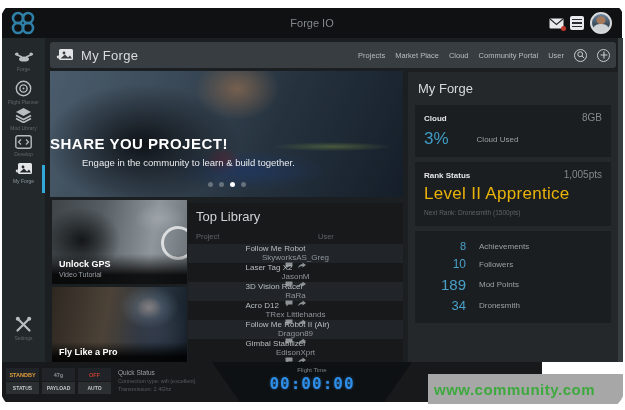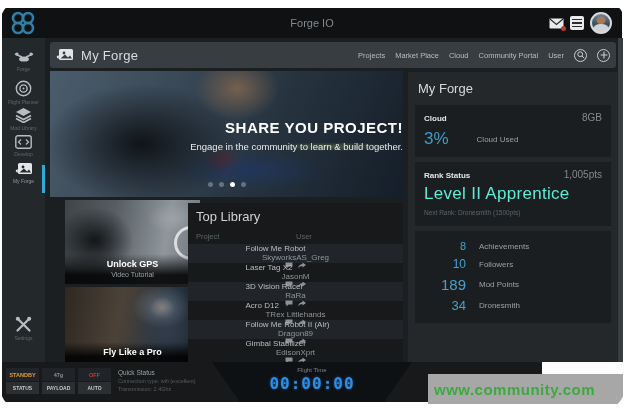--- a/index.html
+++ b/index.html
@@ -41,29 +41,29 @@
   
   .hero { position:absolute; left:5px; top:33px; width:353px; height:126px; overflow:hidden;
           background:
             radial-gradient(60px 45px at 53% 14%, rgba(158,124,96,.9), rgba(158,124,96,0) 70%),
             radial-gradient(130px 80px at 26% 58%, rgba(13,16,20,.92), rgba(13,16,20,0) 75%),
             radial-gradient(110px 28px at 56% 79%, rgba(38,66,118,.85), rgba(38,66,118,0) 72%),
             radial-gradient(26px 18px at 49% 72%, rgba(150,40,40,.7), rgba(150,40,40,0) 75%),
             radial-gradient(80px 6px at 80% 60%, rgba(135,160,80,.55), rgba(135,160,80,0) 75%),
             linear-gradient(115deg, #5e7386 0%, #4a5c6d 30%, #2e3d4b 62%, #182330 100%); }
   .hero-shade { position:absolute; inset:0; background:rgba(8,12,16,.22); }
-  .hero-text { position:absolute; left:0; right:0; top:48px; text-align:right; }
+  .hero-text { position:absolute; left:0; right:0; top:64px; text-align:left; }
   .hero-title { color:#ffffff; font-size:15px; font-weight:bold; letter-spacing:.5px; }
-  .hero-sub { color:#e9ebed; font-size:9.5px; margin-top:5px; }
+  .hero-sub { color:#e9ebed; font-size:9.5px; margin-top:5px;margin-left:32px; }
   .hero-dots { position:absolute; left:0; right:0; bottom:10px; display:flex; justify-content:center; gap:6px; }
   .dot { width:5px; height:5px; border-radius:50%; background:#9aa2a7; opacity:.55; cursor:pointer; }
   .dot.active { background:#ffffff; opacity:1; }
 
   
-  .vcard { position:absolute; left:20px; overflow:hidden; cursor:pointer;text-align:center; }
+  .vcard { position:absolute; left:7px; overflow:hidden; cursor:pointer; }
   .vcard1 { top:162px; width:135px; height:84px;
             background:
               radial-gradient(52px 44px at 22% 48%, rgba(16,18,20,.95), rgba(16,18,20,0) 75%),
               radial-gradient(34px 20px at 80% 22%, rgba(160,166,170,.8), rgba(160,166,170,0) 75%),
               linear-gradient(100deg, #3e4448 0%, #575e63 35%, #8f969c 72%, #6a7278 100%); }
   .vcard2 { top:249px; width:135px; height:76px;
             background:
               radial-gradient(42px 30px at 72% 26%, rgba(125,145,165,.55), rgba(125,145,165,0) 72%),
               radial-gradient(46px 42px at 76% 58%, rgba(52,60,76,.95), rgba(52,60,76,0) 78%),
               radial-gradient(16px 14px at 72% 28%, rgba(164,122,92,.95), rgba(164,122,92,0) 80%),
@@ -71,41 +71,41 @@
   .ring { position:absolute; right:-8px; top:26px; width:34px; height:34px; border:3px solid rgba(255,255,255,.7); border-radius:50%; }
   .vcap { position:absolute; left:0; right:0; bottom:0; padding:5px 7px 6px; background:linear-gradient(180deg, rgba(0,0,0,0), rgba(0,0,0,.88) 70%); }
   .vtitle { color:#ffffff; font-size:9px; font-weight:bold; }
   .vsub { color:#9aa1a6; font-size:7px; margin-top:2px; }
 
   
   .projects { position:absolute; left:143px; top:165px; width:215px; height:159px; background:#17191b; padding:5px 0 0; }
   .projects-title { color:#cfd3d5; font-size:13px; padding:1px 8px 5px; }
   .ptable-head { display:flex; padding:3px 8px; }
   .ptable-head span { color:#5e6569; font-size:7.5px; }
-  .col-project { width:100px; }
+  .col-project { width:122px; }
   .col-user { flex:1; }
   .prow { display:flex; align-items:center; height:19px; padding:0 8px; cursor:pointer;flex-direction:column; }
   .prow:nth-child(odd) { background:#212529; }
   .prow .pname { width:100px; color:#b9bec1; font-size:8px; }
   .prow .puser { flex:1; color:#8f959a; font-size:8px;text-align:center; }
   .prow .picons { display:flex; gap:5px; }
 
   
   .rpanel { position:absolute; left:363px; top:34px; width:210px; height:290px; background:#24282b; }
   .rpanel-title { color:#d6d9db; font-size:13px; padding:9px 10px 8px; }
   .rcard { position:absolute; left:7px; width:196px; background:#1a1e21; padding:7px 9px; }
   .rcard-row { display:flex; justify-content:space-between; align-items:baseline; }
   .rcard-label { color:#e4e6e8; font-size:8px; font-weight:bold; }
   .rcard-right { color:#84898d; font-size:10px; }
   .cloud-card { top:33px; height:52px; }
   .cloud-pct { display:flex; align-items:center; gap:10px; margin-top:6px; }
   .pct { color:#3f9cc4; font-size:17px; }
   .pct-lbl { color:#9ba0a4; font-size:8px;padding-left:18px; }
   .rank-card { top:90px; height:64px; }
-  .rank-level { color:#5eead4; font-size:17px; margin-top:4px; letter-spacing:.3px; }
+  .rank-level { color:#eab308; font-size:17px; margin-top:4px; letter-spacing:.3px; }
   .rank-next { color:#5c6368; font-size:6.5px; margin-top:5px; }
   .stats-card { top:159px; height:92px; padding:9px 9px; }
   .stat-row { display:flex; align-items:center; margin-bottom:5px; }
   .stat-val { width:42px; text-align:right; color:#4aa0c8; }
   .stat-lbl { margin-left:13px; color:#9ba0a4; font-size:8px; }
   .stat-row:nth-child(1) .stat-val { font-size:11px; }
   .stat-row:nth-child(2) .stat-val { font-size:12px; }
   .stat-row:nth-child(3) .stat-val { font-size:15px; }
   .stat-row:nth-child(4) .stat-val { font-size:13px; }
 

